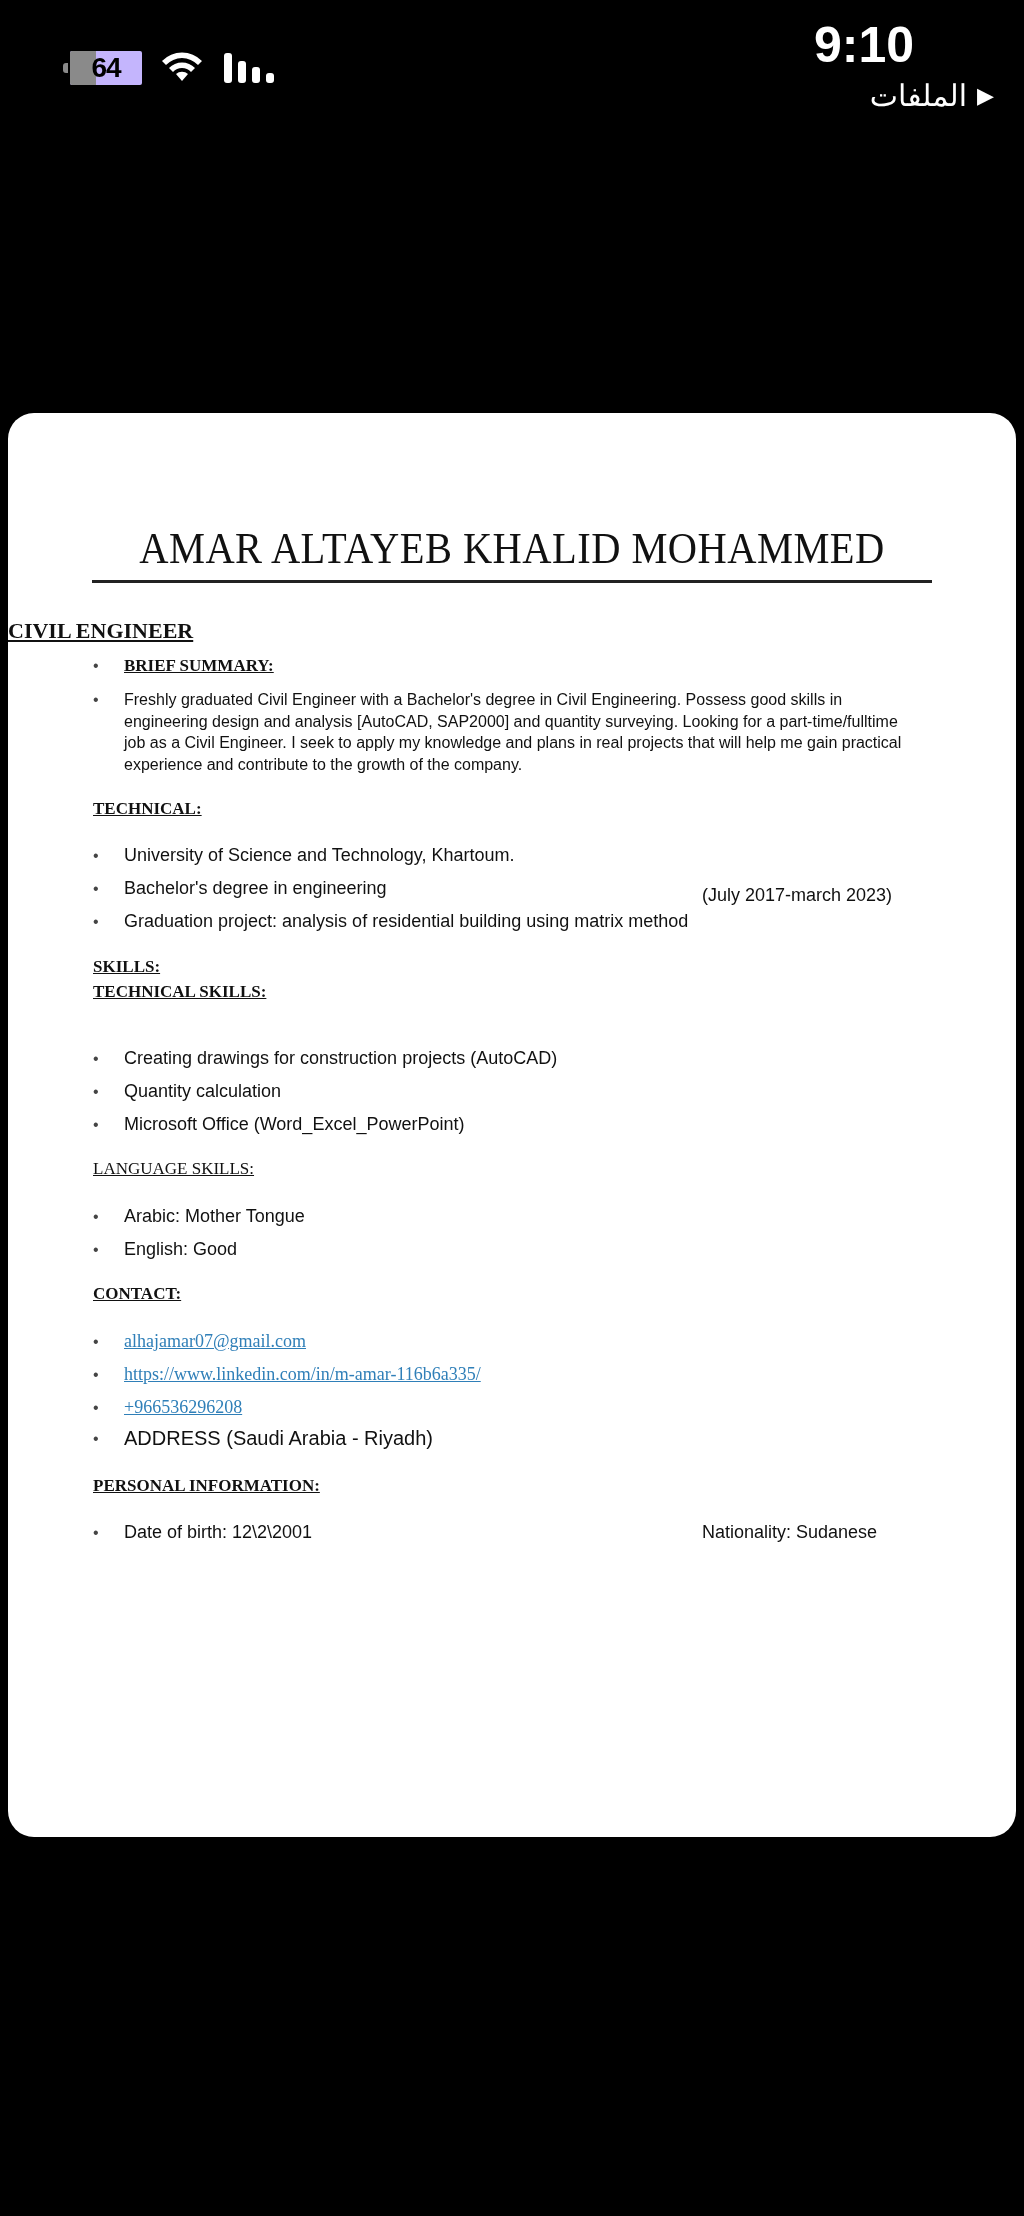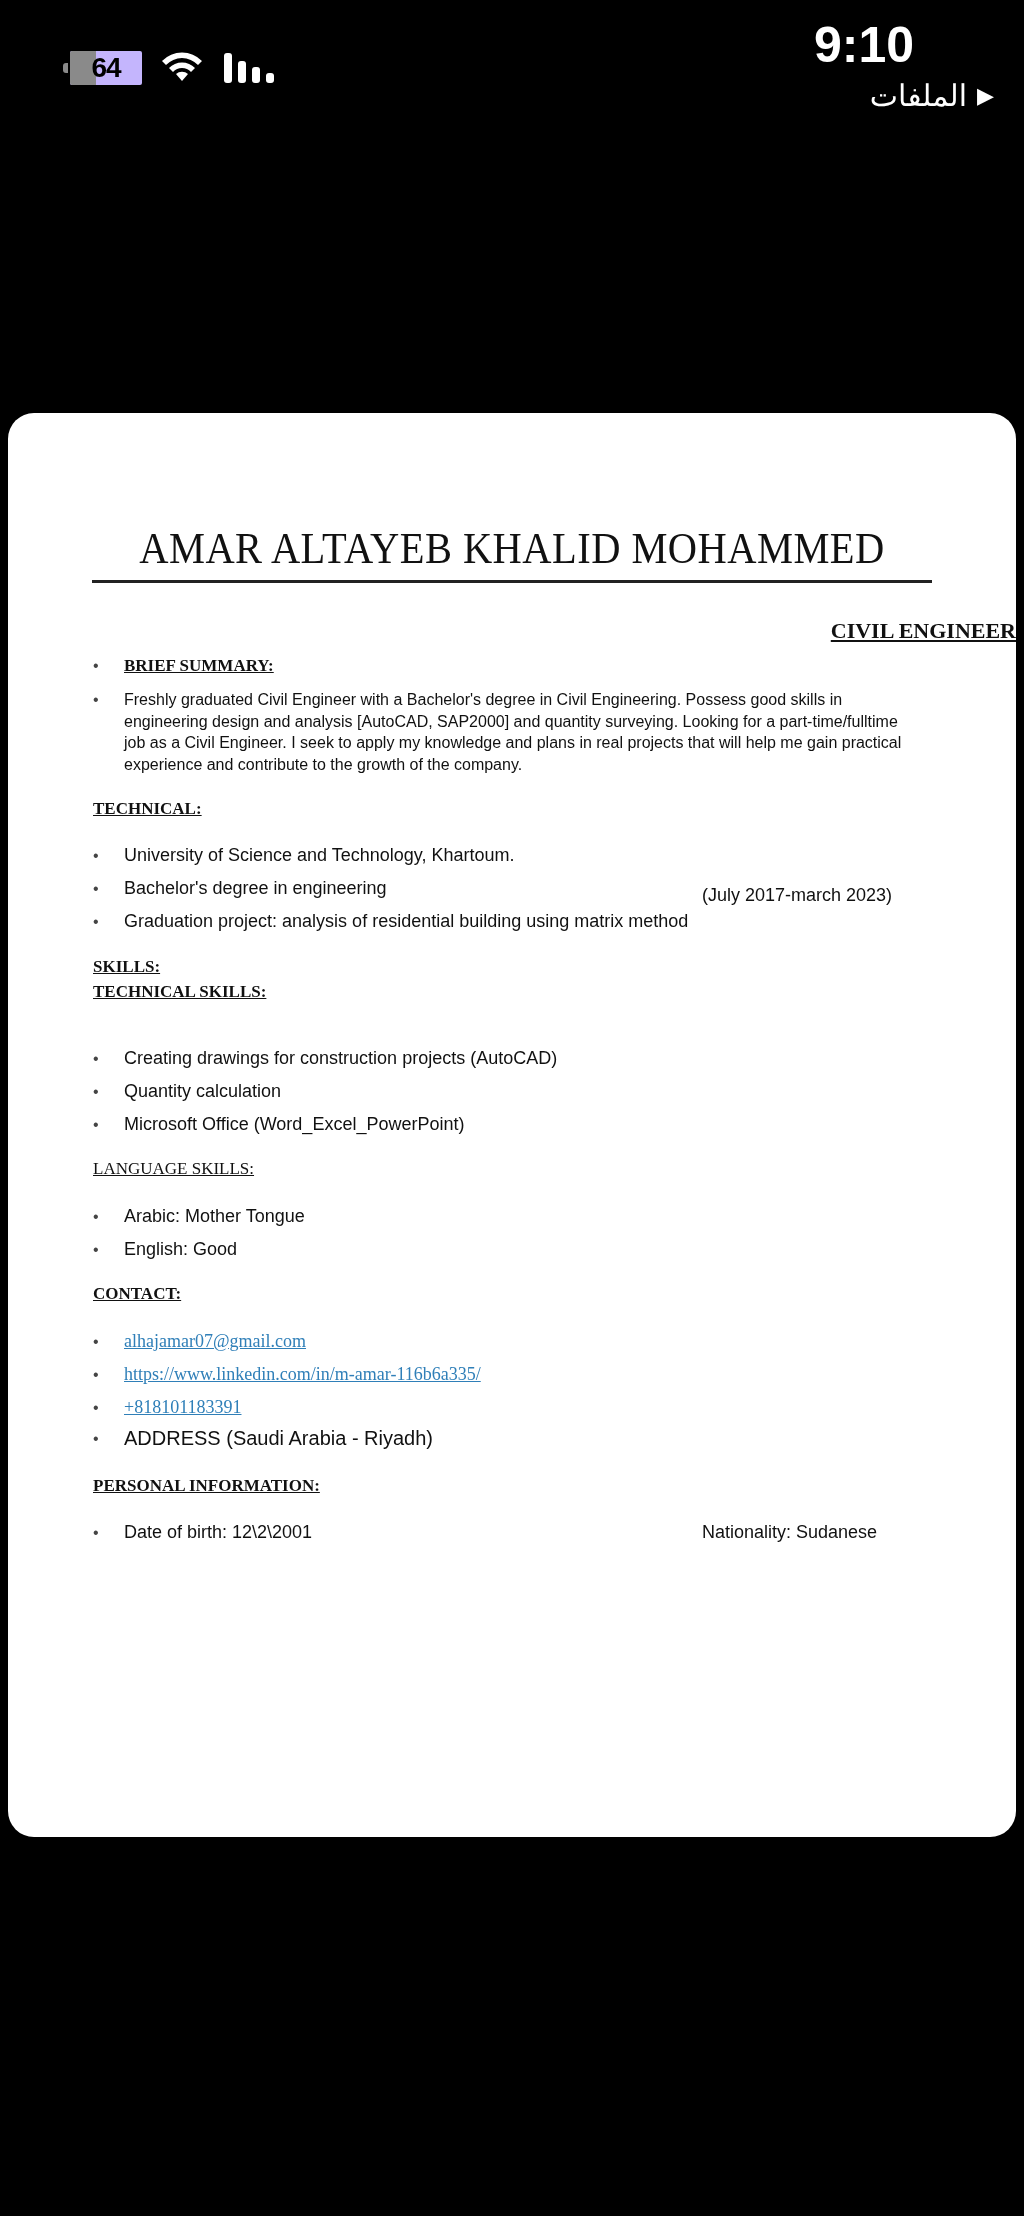--- a/index.html
+++ b/index.html
@@ -19,22 +19,22 @@
   .time { position:absolute; right:110px; top:16px; color:#fff; font-size:50px; font-weight:bold; letter-spacing:0px; }
   .back { position:absolute; right:30px; top:78px; color:#fff; font-size:30px; display:flex; align-items:center; gap:10px; direction:rtl; }
   .back .tri { font-size:22px; }
 
   
   .card { position:absolute; left:8px; top:413px; width:1008px; height:1424px; background:#fff; border-radius:26px; }
   .doc { position:absolute; left:0; top:0; right:0; bottom:0; color:#111; }
   .name { position:absolute; left:0; right:0; top:110px; text-align:center;
     font-family:"Liberation Serif", serif; font-size:44px; letter-spacing:0.5px; transform:scaleX(0.92); }
   .rule { position:absolute; left:84px; width:840px; top:167px; height:3px; background:#222; }
-  .role { position:absolute; left:0; right:0; top:205px; text-align:right; font-family:"Liberation Serif", serif;
-    font-weight:bold; font-size:22px; text-decoration:underline;padding-left:40px; }
+  .role { position:absolute; left:0; right:0; top:205px; text-align:left; font-family:"Liberation Serif", serif;
+    font-weight:bold; font-size:22px; text-decoration:underline; }
 
   .heading { position:absolute; left:85px; font-family:"Liberation Serif", serif; font-weight:bold; font-size:17px;
     text-decoration:underline; }
   .subheading { position:absolute; left:85px; font-family:"Liberation Serif", serif; font-size:17px; text-decoration:underline; }
   .item { position:absolute; left:85px; font-size:18px; line-height:21px; display:flex; }
   .item .bullet { width:31px; flex:none; font-size:16px; color:#444; }
   .item .txt { flex:none; }
   .item.serif-head .txt { font-family:"Liberation Serif", serif; font-weight:bold; font-size:17px; text-decoration:underline; }
   .summary .txt { width:790px; font-size:16px; line-height:21.5px; }
   .right-col { position:absolute; left:694px; font-size:18px; }
@@ -132,21 +132,21 @@
     <div class="item" style="top:918px;">
       <span class="bullet">•</span>
       <a class="link" style="color: rgb(47, 127, 184);">alhajamar07@gmail.com</a>
     </div>
     <div class="item" style="top:951px;">
       <span class="bullet">•</span>
       <a class="link" style="color: rgb(47, 127, 184);">https://www.linkedin.com/in/m-amar-116b6a335/</a>
     </div>
     <div class="item" style="top:984px;">
       <span class="bullet">•</span>
-      <a class="link" style="color: rgb(47, 127, 184);">+818101183391</a>
+      <a class="link" style="color: rgb(47, 127, 184);">+966536296208</a>
     </div>
     <div class="item big" style="top:1015px;">
       <span class="bullet">•</span>
       <span class="txt big">ADDRESS (Saudi Arabia - Riyadh)</span>
     </div>
 
     <div class="heading" style="top:1063px;">PERSONAL INFORMATION:</div>
     <div class="item" style="top:1109px;">
       <span class="bullet">•</span>
       <span class="txt">Date of birth: 12\2\2001</span>

